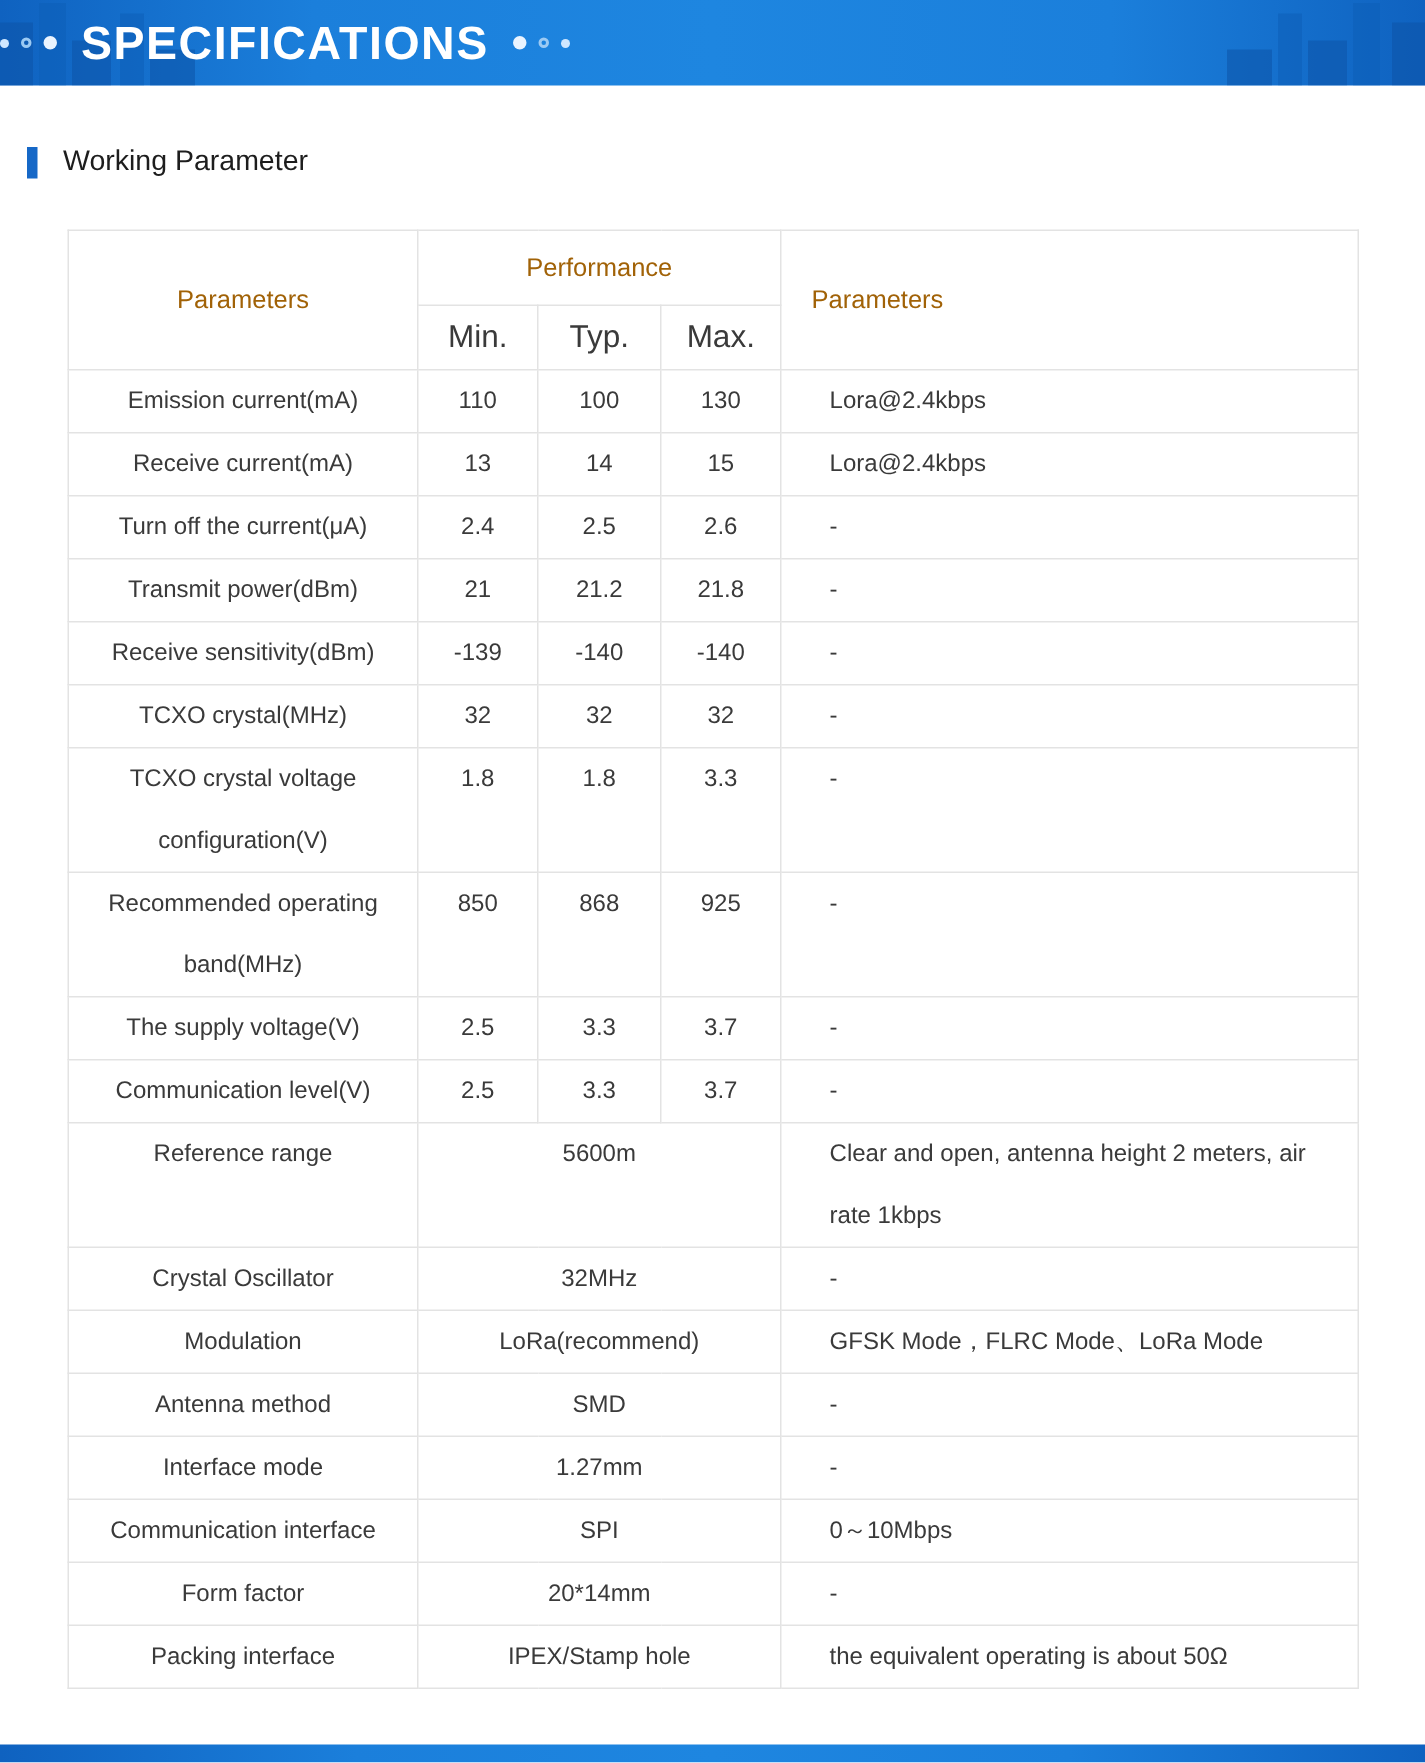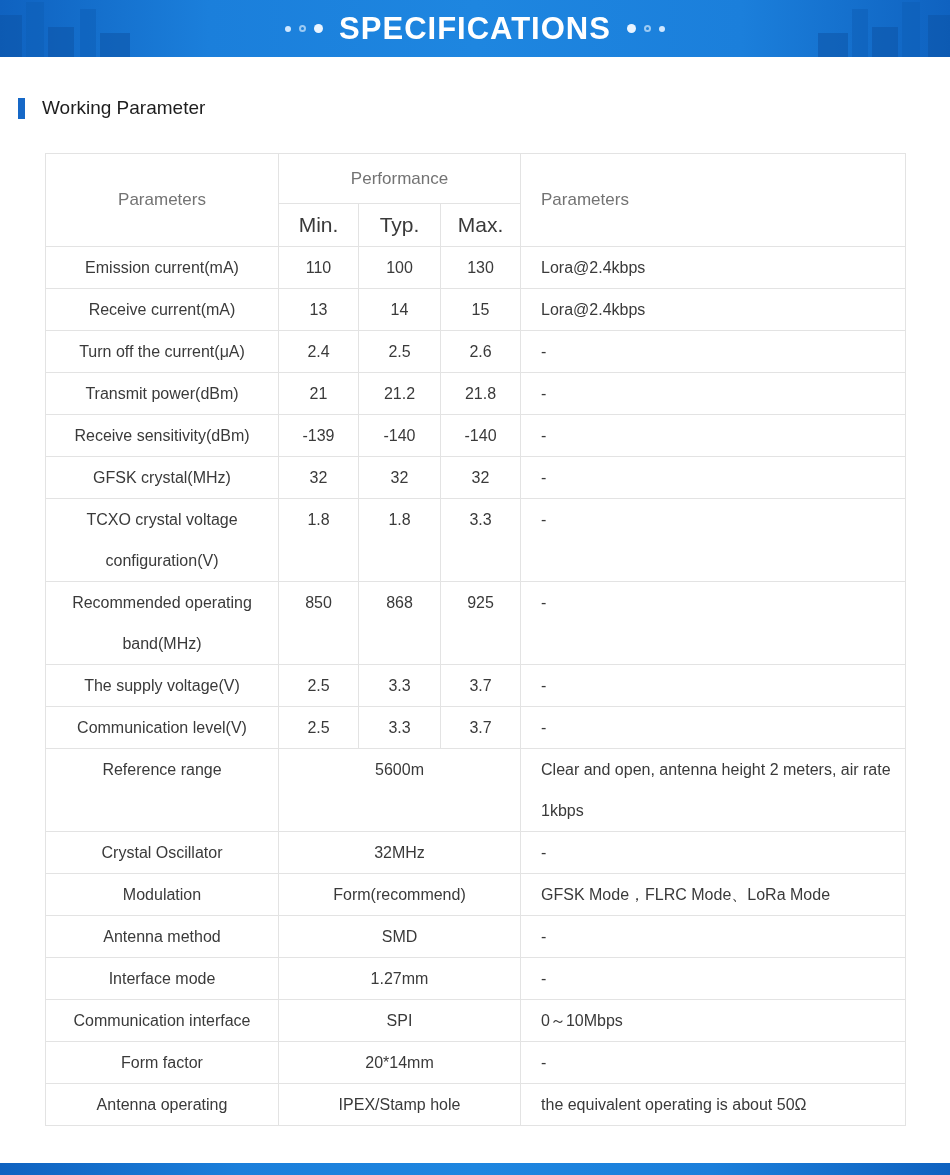--- a/index.html
+++ b/index.html
@@ -7,21 +7,21 @@
   body {
     width:950px; height:1175px; position:relative;
     background:#ffffff; color:#3a3a3a;
     font-family:"Liberation Sans", sans-serif;
   }
 
   
   .banner {
     height:57px; position:relative; overflow:hidden;
     background:linear-gradient(90deg,#0f62c0 0%,#1b7fdb 22%,#1e86e0 50%,#1b7fdb 78%,#0f62c0 100%);
-    display:flex; align-items:center; justify-content:center; gap:16px;
+    display:flex; align-items:center; justify-content:flex-start; gap:16px;
   }
   .skyline { position:absolute; top:0; bottom:0; width:170px; opacity:.55; pointer-events:none; }
   .skyline.left { left:0;
     background:
       linear-gradient(#0d55a8,#0d55a8) 0px 100%/22px 42px no-repeat,
       linear-gradient(#0e5fb8,#0e5fb8) 26px 100%/18px 55px no-repeat,
       linear-gradient(#0d55a8,#0d55a8) 48px 100%/26px 30px no-repeat,
       linear-gradient(#0e5fb8,#0e5fb8) 80px 100%/16px 48px no-repeat,
       linear-gradient(#0d55a8,#0d55a8) 100px 100%/30px 24px no-repeat;
   }
@@ -49,25 +49,25 @@
 
   
   .spec-table {
     margin:34px 0 0 45px; width:860px;
     border-collapse:collapse; table-layout:fixed; font-size:16px;
   }
   .spec-table td {
     border:1px solid #e3e3e3; padding:0 6px;
     line-height:41px; vertical-align:top; text-align:center; color:#3a3a3a;
   }
-  .spec-table td.hd { font-size:17px; vertical-align:middle; line-height:normal; color:#737373; }
+  .spec-table td.hd { font-size:17px; vertical-align:middle; line-height:normal; color:#a16207; }
   tr.h1 td.h-perf { height:50px; }
   tr.h2 td { height:43px; font-size:21px; vertical-align:middle; line-height:normal; }
   td.h-params-right { text-align:left; padding-left:20px; }
-  td.c-note { text-align:left; padding-left:20px; padding-right:14px; }
+  td.c-note { text-align:left; padding-left:32px; padding-right:14px; }
   td.c-label { padding:0 8px; }
 
   
   .footer-bar {
     position:absolute; left:0; right:0; bottom:0; height:12px;
     background:linear-gradient(90deg,#0f62c0 0%,#1b7fdb 25%,#1e86e0 50%,#1b7fdb 75%,#0f62c0 100%);
   }
 </style>
 </head>
 <body>
@@ -142,21 +142,21 @@
       <td class="c-note">-</td>
     </tr>
     <tr>
       <td class="c-label">Receive sensitivity(dBm)</td>
       <td>-139</td>
       <td>-140</td>
       <td>-140</td>
       <td class="c-note">-</td>
     </tr>
     <tr>
-      <td class="c-label">GFSK crystal(MHz)</td>
+      <td class="c-label">TCXO crystal(MHz)</td>
       <td>32</td>
       <td>32</td>
       <td>32</td>
       <td class="c-note">-</td>
     </tr>
     <tr>
       <td class="c-label">TCXO crystal voltage configuration(V)</td>
       <td>1.8</td>
       <td>1.8</td>
       <td>3.3</td>
@@ -189,21 +189,21 @@
       <td colspan="3">5600m</td>
       <td class="c-note">Clear and open, antenna height 2 meters, air rate 1kbps</td>
     </tr>
     <tr>
       <td class="c-label">Crystal Oscillator</td>
       <td colspan="3">32MHz</td>
       <td class="c-note">-</td>
     </tr>
     <tr>
       <td class="c-label">Modulation</td>
-      <td colspan="3">Form(recommend)</td>
+      <td colspan="3">LoRa(recommend)</td>
       <td class="c-note">GFSK Mode，FLRC Mode、LoRa Mode</td>
     </tr>
     <tr>
       <td class="c-label">Antenna method</td>
       <td colspan="3">SMD</td>
       <td class="c-note">-</td>
     </tr>
     <tr>
       <td class="c-label">Interface mode</td>
       <td colspan="3">1.27mm</td>
@@ -213,20 +213,20 @@
       <td class="c-label">Communication interface</td>
       <td colspan="3">SPI</td>
       <td class="c-note">0～10Mbps</td>
     </tr>
     <tr>
       <td class="c-label">Form factor</td>
       <td colspan="3">20*14mm</td>
       <td class="c-note">-</td>
     </tr>
     <tr>
-      <td class="c-label">Antenna operating</td>
+      <td class="c-label">Packing interface</td>
       <td colspan="3">IPEX/Stamp hole</td>
       <td class="c-note">the equivalent operating is about 50Ω</td>
     </tr>
   </tbody>
 </table>
 
 <div class="footer-bar"></div>
 
 </body></html>

